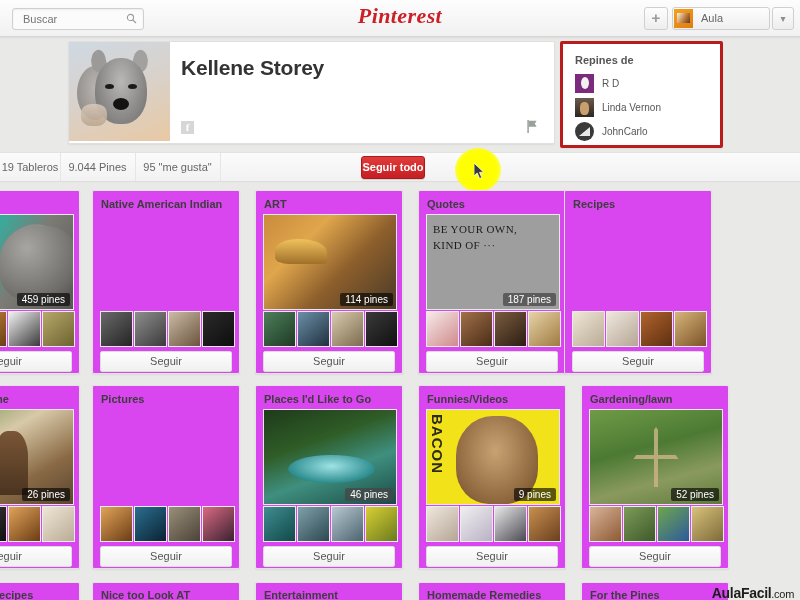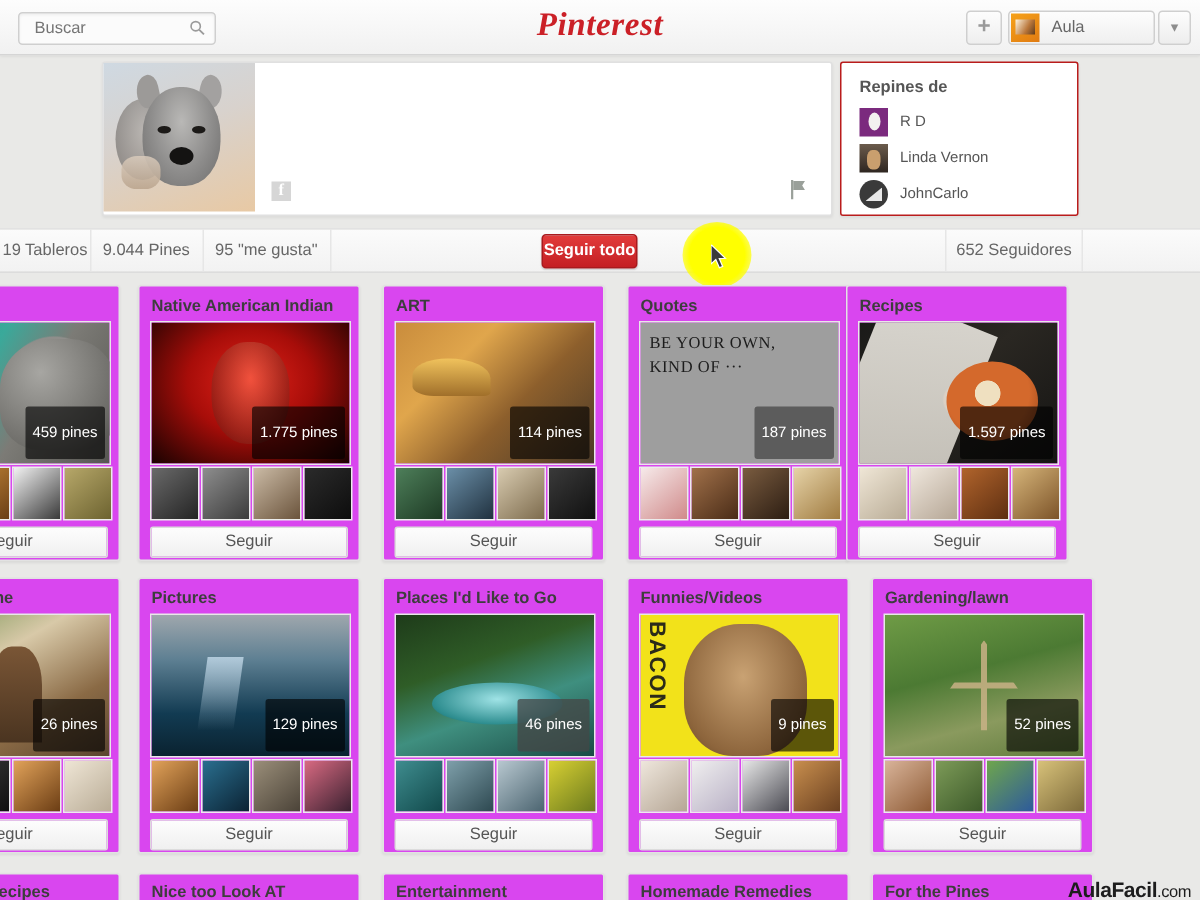--- a/index.html
+++ b/index.html
@@ -92,21 +92,21 @@
   }
   .fb-badge{
     position:absolute;left:112px;top:79px;width:13px;height:13px;background:#d6d6d6;
     color:#fff;font-family:"Liberation Serif",serif;font-weight:bold;font-size:11px;
     line-height:13px;text-align:center;
   }
   .flag-icon{position:absolute;right:16px;top:78px;width:12px;height:13px;color:#9aa09a;}
   
   .repines{
     position:absolute;left:560px;top:41px;width:157px;height:101px;
-    background:#fff;border:1px solid #b91c1c;border-radius:2px;
+    background:#fff;border:3px solid #b91c1c;border-radius:2px;
     box-shadow:0 1px 2px rgba(0,0,0,.06);
   }
   .repines-title{position:absolute;left:12px;top:10px;font-size:11px;color:#555;font-weight:bold;}
   .repin-row{position:absolute;left:12px;height:20px;}
   .repin-row .rp-av{position:absolute;left:0;top:0;width:19px;height:19px;}
   .repin-row .rp-name{position:absolute;left:27px;top:4px;font-size:10px;color:#555;white-space:nowrap;}
   .rp-av-1{background:#7b2a7e;}
   .rp-av-1:after{content:"";position:absolute;left:6px;top:3px;width:8px;height:12px;border-radius:50%;background:#f3f1ef;}
   .rp-av-2{background:linear-gradient(#6b5b4c,#2e2620);}
   .rp-av-2:after{content:"";position:absolute;left:5px;top:4px;width:9px;height:13px;border-radius:40%;background:#c99f6e;}
@@ -145,21 +145,21 @@
   }
   .card-title{
     position:absolute;left:8px;top:7px;font-size:11px;font-weight:bold;color:#3d3d3d;
     white-space:nowrap;overflow:hidden;width:132px;
   }
   .cover{
     position:absolute;left:7px;top:23px;width:132px;height:94px;overflow:hidden;
     border:1px solid #e8e8e8;
   }
   .pin-count{
-    position:absolute;right:3px;bottom:3px;padding:12px 5px;
+    position:absolute;right:3px;bottom:3px;padding:1px 5px;
     background:rgba(0,0,0,.62);color:#fff;font-size:10px;border-radius:2px;margin-left:20px;
   }
   .pin-count.light{background:rgba(70,70,70,.75);}
   .thumbs{position:absolute;left:7px;top:120px;width:132px;height:34px;}
   .thumb{position:absolute;top:0;width:31px;height:34px;overflow:hidden;border:1px solid #ececec;}
   .seguir{
     position:absolute;left:7px;top:160px;width:130px;height:19px;
     background:linear-gradient(#fdfdfd,#f0f0f0);border:1px solid #dcdcdc;border-radius:2px;
     font-size:11px;color:#555;line-height:19px;text-align:center;
   }
@@ -274,20 +274,21 @@
   <div class="avatar">
     <div class="wolf-head2"></div>
     <div class="ear-l"></div>
     <div class="ear-r"></div>
     <div class="wolf-head"></div>
     <div class="eye-l"></div>
     <div class="eye-r"></div>
     <div class="snout"></div>
     <div class="feather"></div>
   </div>
+  <div class="profile-name">Kellene Storey</div>
   <div class="fb-badge">f</div>
   <svg class="flag-icon" viewBox="0 0 12 14">
     <rect x="1" y="0" width="1.6" height="14" fill="#9aa09a"></rect>
     <path d="M2.6 0.8 L11 0.8 L9 4 L11 7.2 L2.6 7.2 Z" fill="#9aa09a"></path>
   </svg>
 </div>
 
 <div class="repines">
   <div class="repines-title">Repines de</div>
   <div class="repin-row" style="top:30px">
@@ -301,21 +302,20 @@
   <div class="repin-row" style="top:78px">
     <div class="rp-av rp-av-3"></div>
     <div class="rp-name">JohnCarlo</div>
   </div>
 </div>
 
 <div class="statsbar">
   <div class="stat" style="left:0px;width:60px">19 Tableros</div>
   <div class="stat" style="left:60px;width:75px">9.044 Pines</div>
   <div class="stat" style="left:135px;width:85px">95 "me gusta"</div>
-  <div class="stat leftdiv" style="left:630px;width:90px">652 Seguidores</div>
 </div>
 <div class="follow-all">Seguir todo</div>
 <div class="cursor-halo"></div>
 <svg class="cursor" viewBox="0 0 12 17">
   <polygon points="0,0 0,13 3.2,10 5.6,15.5 7.8,14.6 5.5,9.4 9.6,9.2" fill="#3a3a3a" stroke="#fff" stroke-width="0.8"></polygon>
 </svg>
 
 <div class="grid">
 
   <div class="card" style="left:-68px;top:0;height:182px">
@@ -328,24 +328,20 @@
 
       <div class="thumb t2" style="left:34px"></div>
       <div class="thumb t3" style="left:68px"></div>
       <div class="thumb t4" style="left:102px"></div>
     </div>
     <div class="seguir">Seguir</div>
   </div>
 
   <div class="card" style="left:92px;top:0;height:182px">
     <div class="card-title">Native American Indian</div>
-    <div class="cover">
-      <div class="f-native"></div>
-      <div class="pin-count">1.775 pines</div>
-    </div>
     <div class="thumbs">
       <div class="thumb t5" style="left:0"></div>
       <div class="thumb t6" style="left:34px"></div>
       <div class="thumb t7" style="left:68px"></div>
       <div class="thumb t8" style="left:102px"></div>
     </div>
     <div class="seguir">Seguir</div>
   </div>
 
   <div class="card" style="left:255px;top:0;height:182px">
@@ -376,26 +372,20 @@
       <div class="thumb t12" style="left:0"></div>
       <div class="thumb t13" style="left:34px"></div>
       <div class="thumb t14" style="left:68px"></div>
       <div class="thumb t15" style="left:102px"></div>
     </div>
     <div class="seguir">Seguir</div>
   </div>
 
   <div class="card" style="left:564px;top:0;height:182px">
     <div class="card-title">Recipes</div>
-    <div class="cover">
-      <div class="f-recipes">
-          <div class="napkin"></div>
-        </div>
-      <div class="pin-count">1.597 pines</div>
-    </div>
     <div class="thumbs">
       <div class="thumb t16" style="left:0"></div>
       <div class="thumb t29" style="left:34px"></div>
       <div class="thumb t17" style="left:68px"></div>
       <div class="thumb t18" style="left:102px"></div>
     </div>
     <div class="seguir">Seguir</div>
   </div>
 
   <div class="card" style="left:-68px;top:195px;height:182px">
@@ -408,24 +398,20 @@
 
       <div class="thumb t20" style="left:34px"></div>
       <div class="thumb t21" style="left:68px"></div>
       <div class="thumb t16" style="left:102px"></div>
     </div>
     <div class="seguir">Seguir</div>
   </div>
 
   <div class="card" style="left:92px;top:195px;height:182px">
     <div class="card-title">Pictures</div>
-    <div class="cover">
-      <div class="f-pictures"></div>
-      <div class="pin-count">129 pines</div>
-    </div>
     <div class="thumbs">
       <div class="thumb t21" style="left:0"></div>
       <div class="thumb t22" style="left:34px"></div>
       <div class="thumb t23" style="left:68px"></div>
       <div class="thumb t24" style="left:102px"></div>
     </div>
     <div class="seguir">Seguir</div>
   </div>
 
   <div class="card" style="left:255px;top:195px;height:182px">

